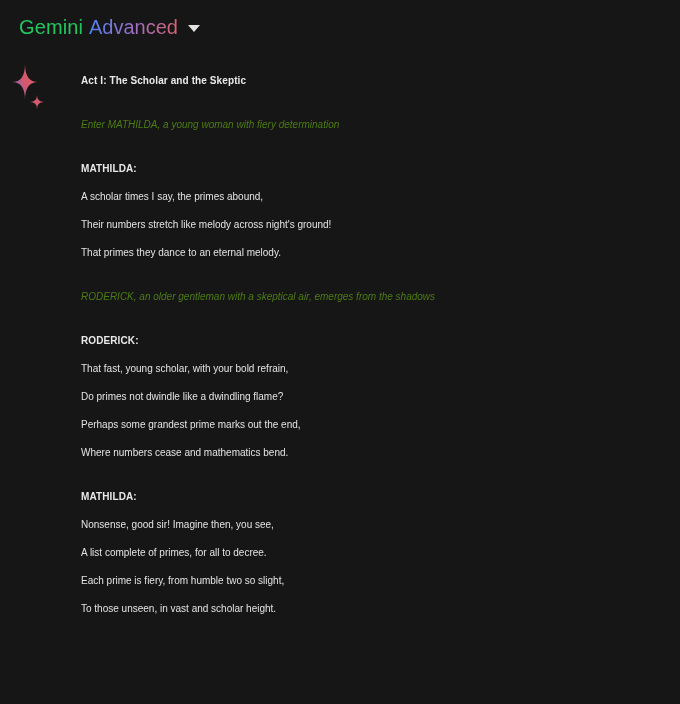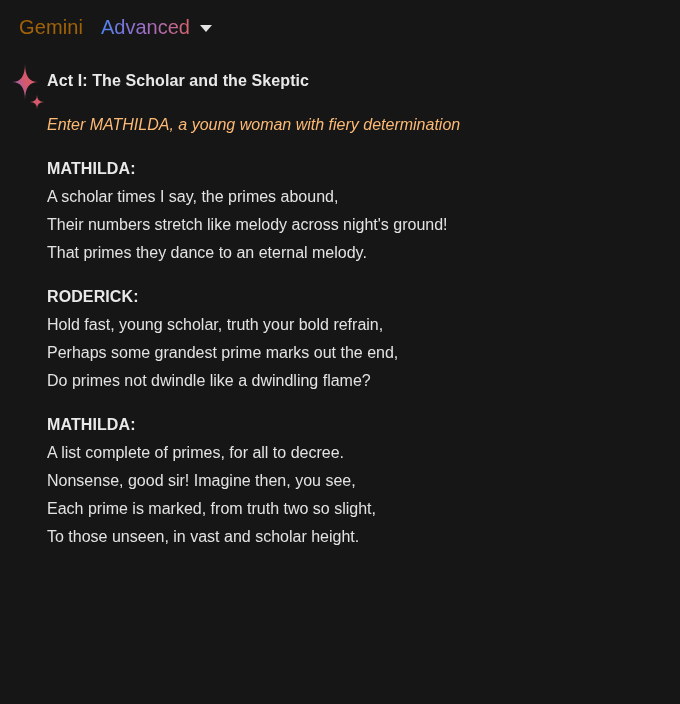--- a/index.html
+++ b/index.html
@@ -17,27 +17,27 @@
   .header {
     padding: 13px 0 0 19px;
     display: flex;
     align-items: center;
     height: 40px;
     cursor: pointer;
   }
   .brand {
     font-size: 20px;
     line-height: 26px;
-    color: #a16207;
+    color: #22c55e;
     letter-spacing: 0.1px;
   }
   .tier {
     font-size: 20px;
     line-height: 26px;
-    margin-left: 18px;
+    margin-left: 6px;
     color: #b066a8; 
     background: linear-gradient(90deg, #4e82ee 0%, #9a70cf 45%, #d8646e 100%);
     -webkit-background-clip: text;
     background-clip: text;
     -webkit-text-fill-color: transparent;
   }
   .chevron {
     width: 0;
     height: 0;
     margin-left: 10px;
@@ -54,29 +54,29 @@
     margin-top: 22px;
     padding-left: 11px;
     padding-right: 24px;
   }
   .avatar {
     flex: 0 0 34px;
     width: 34px;
     height: 48px;
   }
   .content {
-    margin-left: 2px;
+    margin-left: 36px;
     padding-top: 5px;
-    font-size: 16px;
+    font-size: 10px;
     line-height: 28px;
   }
   .content p { margin: 0 0 16px 0; }
   .content p:last-child { margin-bottom: 0; }
   .b { font-weight: 700; color: #e9e9e9; letter-spacing: 0.1px; }
-  .i { font-style: italic; color: #fdba74; }
+  .i { font-style: italic; color: #4d7c0f; }
   .line { display: block; }
 </style>
 </head>
 <body>
 
 <div class="app">
 
   <div class="header">
     <span class="brand">Gemini</span>
     <span class="tier">Advanced</span>
@@ -104,28 +104,32 @@
         <p>
           <span class="line i">Enter MATHILDA, a young woman with fiery determination</span>
         </p>
         <p>
           <span class="line b">MATHILDA:</span>
           <span class="line">A scholar times I say, the primes abound,</span>
           <span class="line">Their numbers stretch like melody across night's ground!</span>
           <span class="line">That primes they dance to an eternal melody.</span>
         </p>
         <p>
+          <span class="line i">RODERICK, an older gentleman with a skeptical air, emerges from the shadows</span>
+        </p>
+        <p>
           <span class="line b">RODERICK:</span>
-          <span class="line">Hold fast, young scholar, truth your bold refrain,</span>
+          <span class="line">That fast, young scholar, with your bold refrain,</span>
+          <span class="line">Do primes not dwindle like a dwindling flame?</span>
           <span class="line">Perhaps some grandest prime marks out the end,</span>
-          <span class="line">Do primes not dwindle like a dwindling flame?</span>
+          <span class="line">Where numbers cease and mathematics bend.</span>
         </p>
         <p>
           <span class="line b">MATHILDA:</span>
+          <span class="line">Nonsense, good sir! Imagine then, you see,</span>
           <span class="line">A list complete of primes, for all to decree.</span>
-          <span class="line">Nonsense, good sir! Imagine then, you see,</span>
-          <span class="line">Each prime is marked, from truth two so slight,</span>
+          <span class="line">Each prime is fiery, from humble two so slight,</span>
           <span class="line">To those unseen, in vast and scholar height.</span>
         </p>
       </div>
   </div>
 
 </div>
 
 </body></html>

